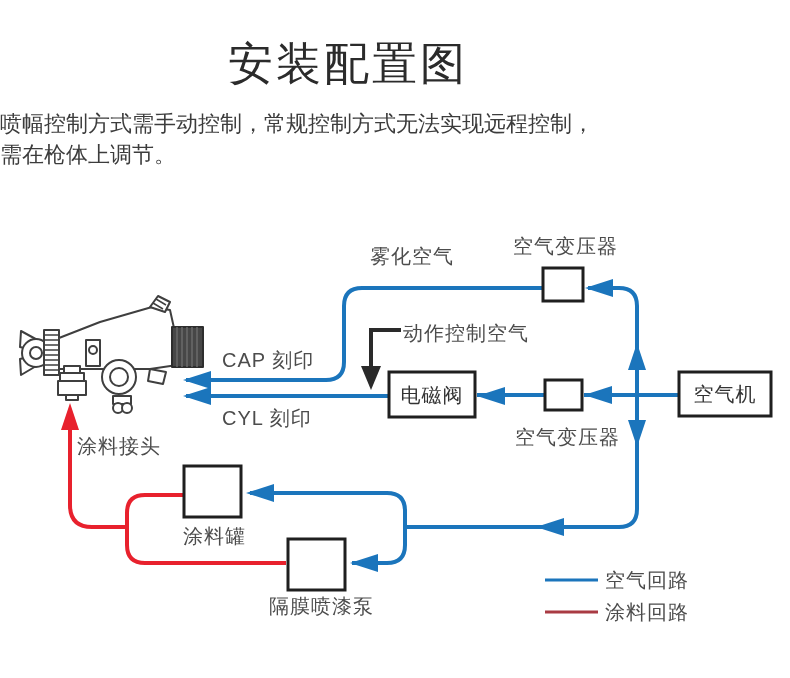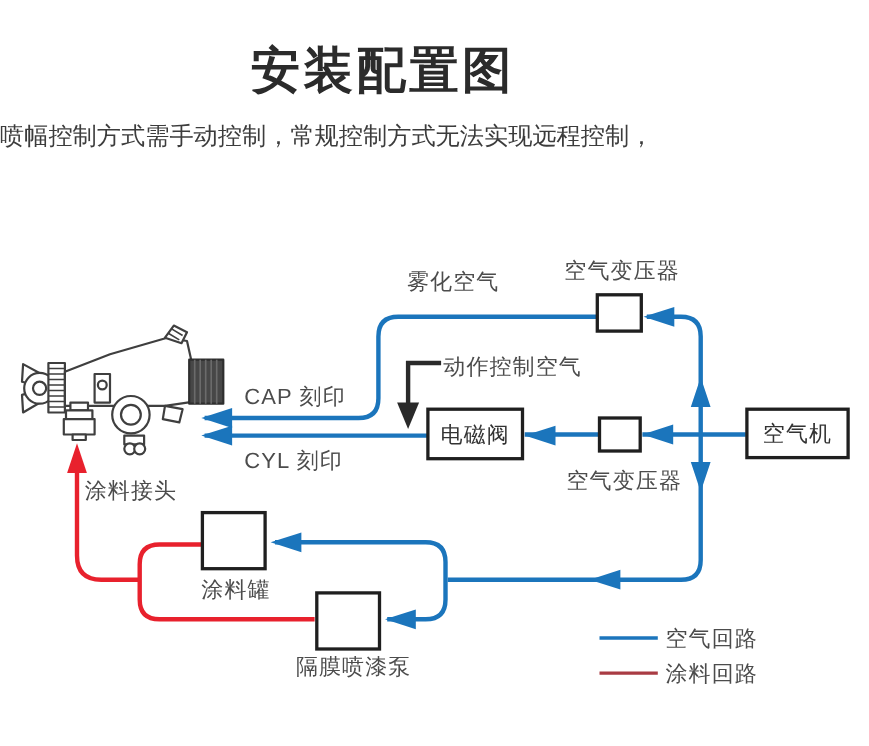--- a/index.html
+++ b/index.html
@@ -2,21 +2,21 @@
 <html><head>
 <meta charset="utf-8">
 <style>
   html,body{margin:0;padding:0;}
   body{
     width:790px;height:678px;background:#ffffff;position:relative;overflow:hidden;
     font-family:"Liberation Sans","DejaVu Sans",sans-serif;
   }
   .title{
     position:absolute;top:34px;left:0;width:696px;text-align:center;
-    font-size:45px;font-weight:700;color:#2b2b2b;letter-spacing:3px;
+    font-size:45px;font-weight:400;color:#2b2b2b;letter-spacing:3px;
   }
   .subtitle{
     position:absolute;top:108px;left:0;width:790px;text-align:left;
     font-size:22px;color:#3c3c3c;line-height:31px;
   }
   svg.diagram{position:absolute;left:0;top:0;}
   .lbl{font-size:20px;fill:#4c4c4c;letter-spacing:1px;}
   .boxlbl{font-size:20px;fill:#333333;text-anchor:middle;letter-spacing:1px;}
   .blue-line{stroke:#1b75bc;stroke-width:4;fill:none;}
   .red-line{stroke:#e8212d;stroke-width:4;fill:none;}
@@ -29,20 +29,21 @@
   .gun-thin{stroke:#3f3f3f;stroke-width:1.5;fill:none;}
   .legend-air{stroke:#1b75bc;stroke-width:3;}
   .legend-paint{stroke:#a93b43;stroke-width:3;}
 </style>
 </head>
 <body>
 
 <div class="title">安装配置图</div>
 <div class="subtitle">
   <div>喷幅控制方式需手动控制，常规控制方式无法实现远程控制，</div>
+  <div>需在枪体上调节。</div>
 </div>
 
 <svg class="diagram" width="790" height="678" viewBox="0 0 790 678" xmlns="http://www.w3.org/2000/svg">
 
   <g class="gun">
     <path d="M21 331 L43 343 L38 352 L20 347 Z"></path>
     <path d="M21 375 L43 362 L38 354 L20 359 Z"></path>
     <circle cx="36" cy="353" r="14"></circle>
     <circle cx="36" cy="353" r="6"></circle>
     <rect x="44" y="330" width="15" height="45"></rect>

